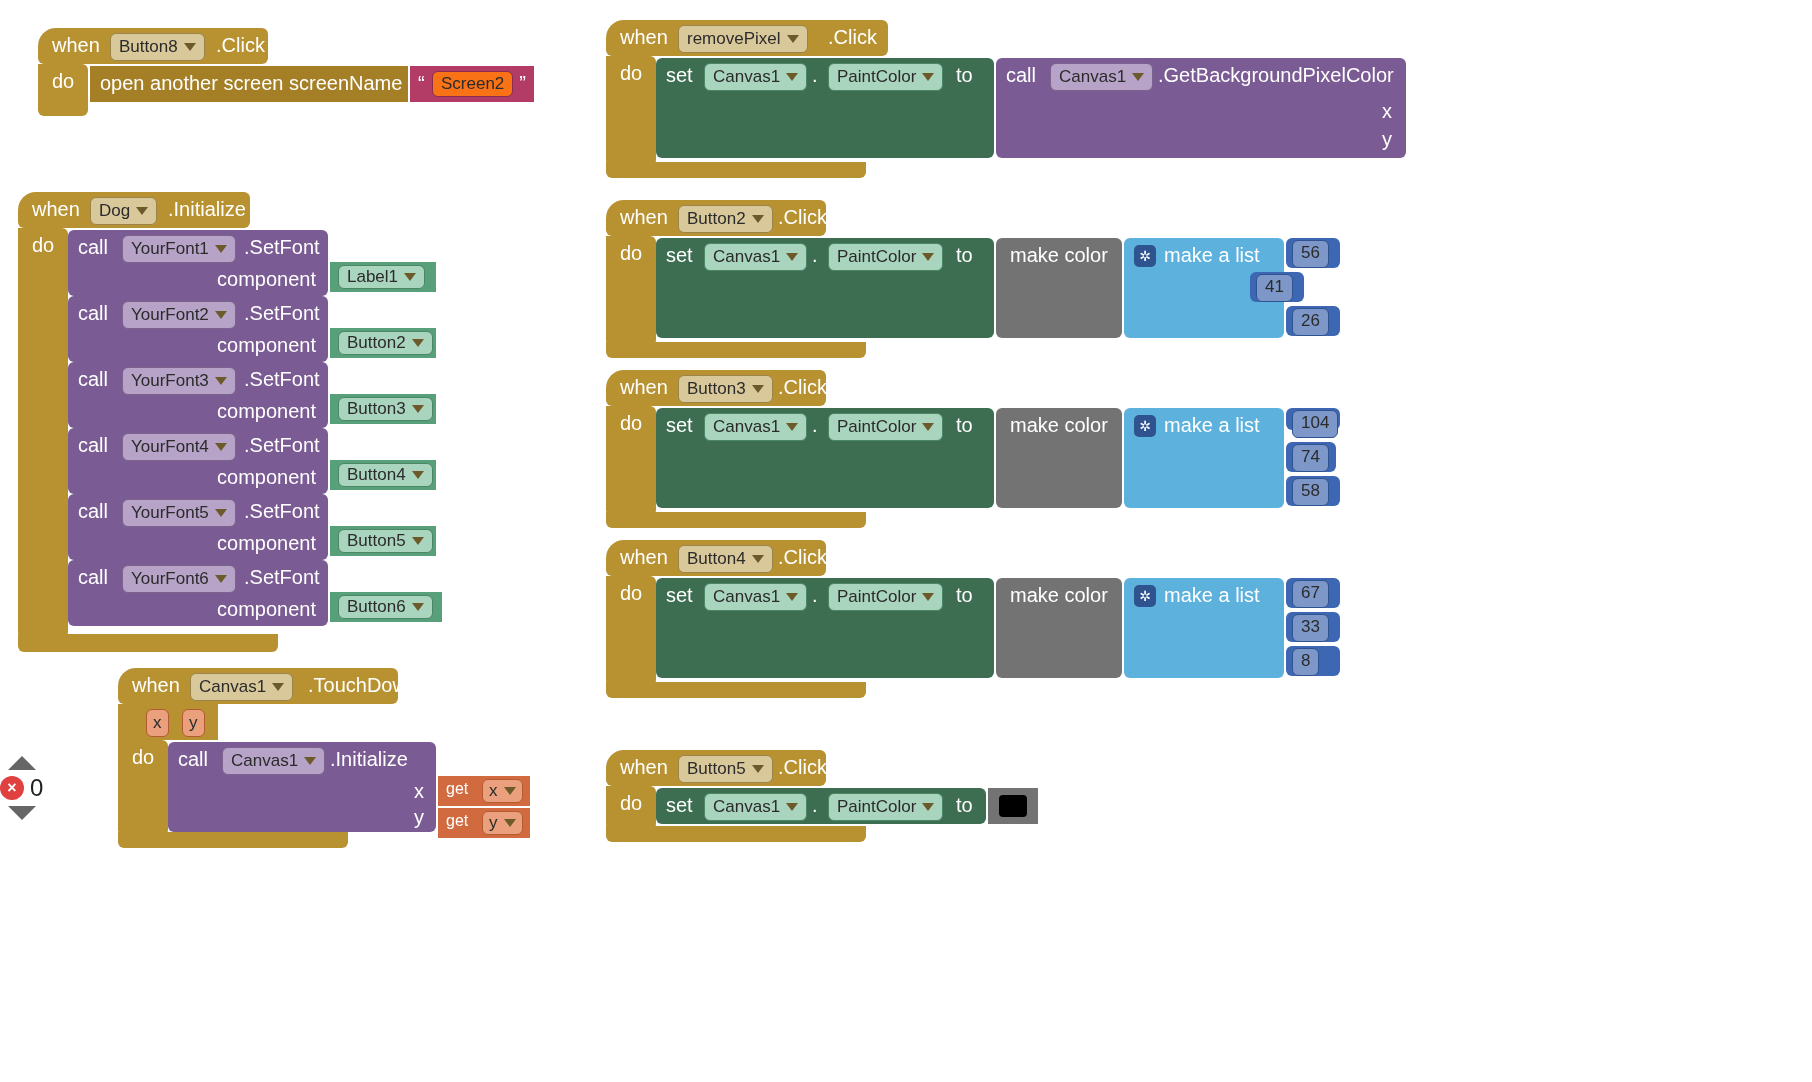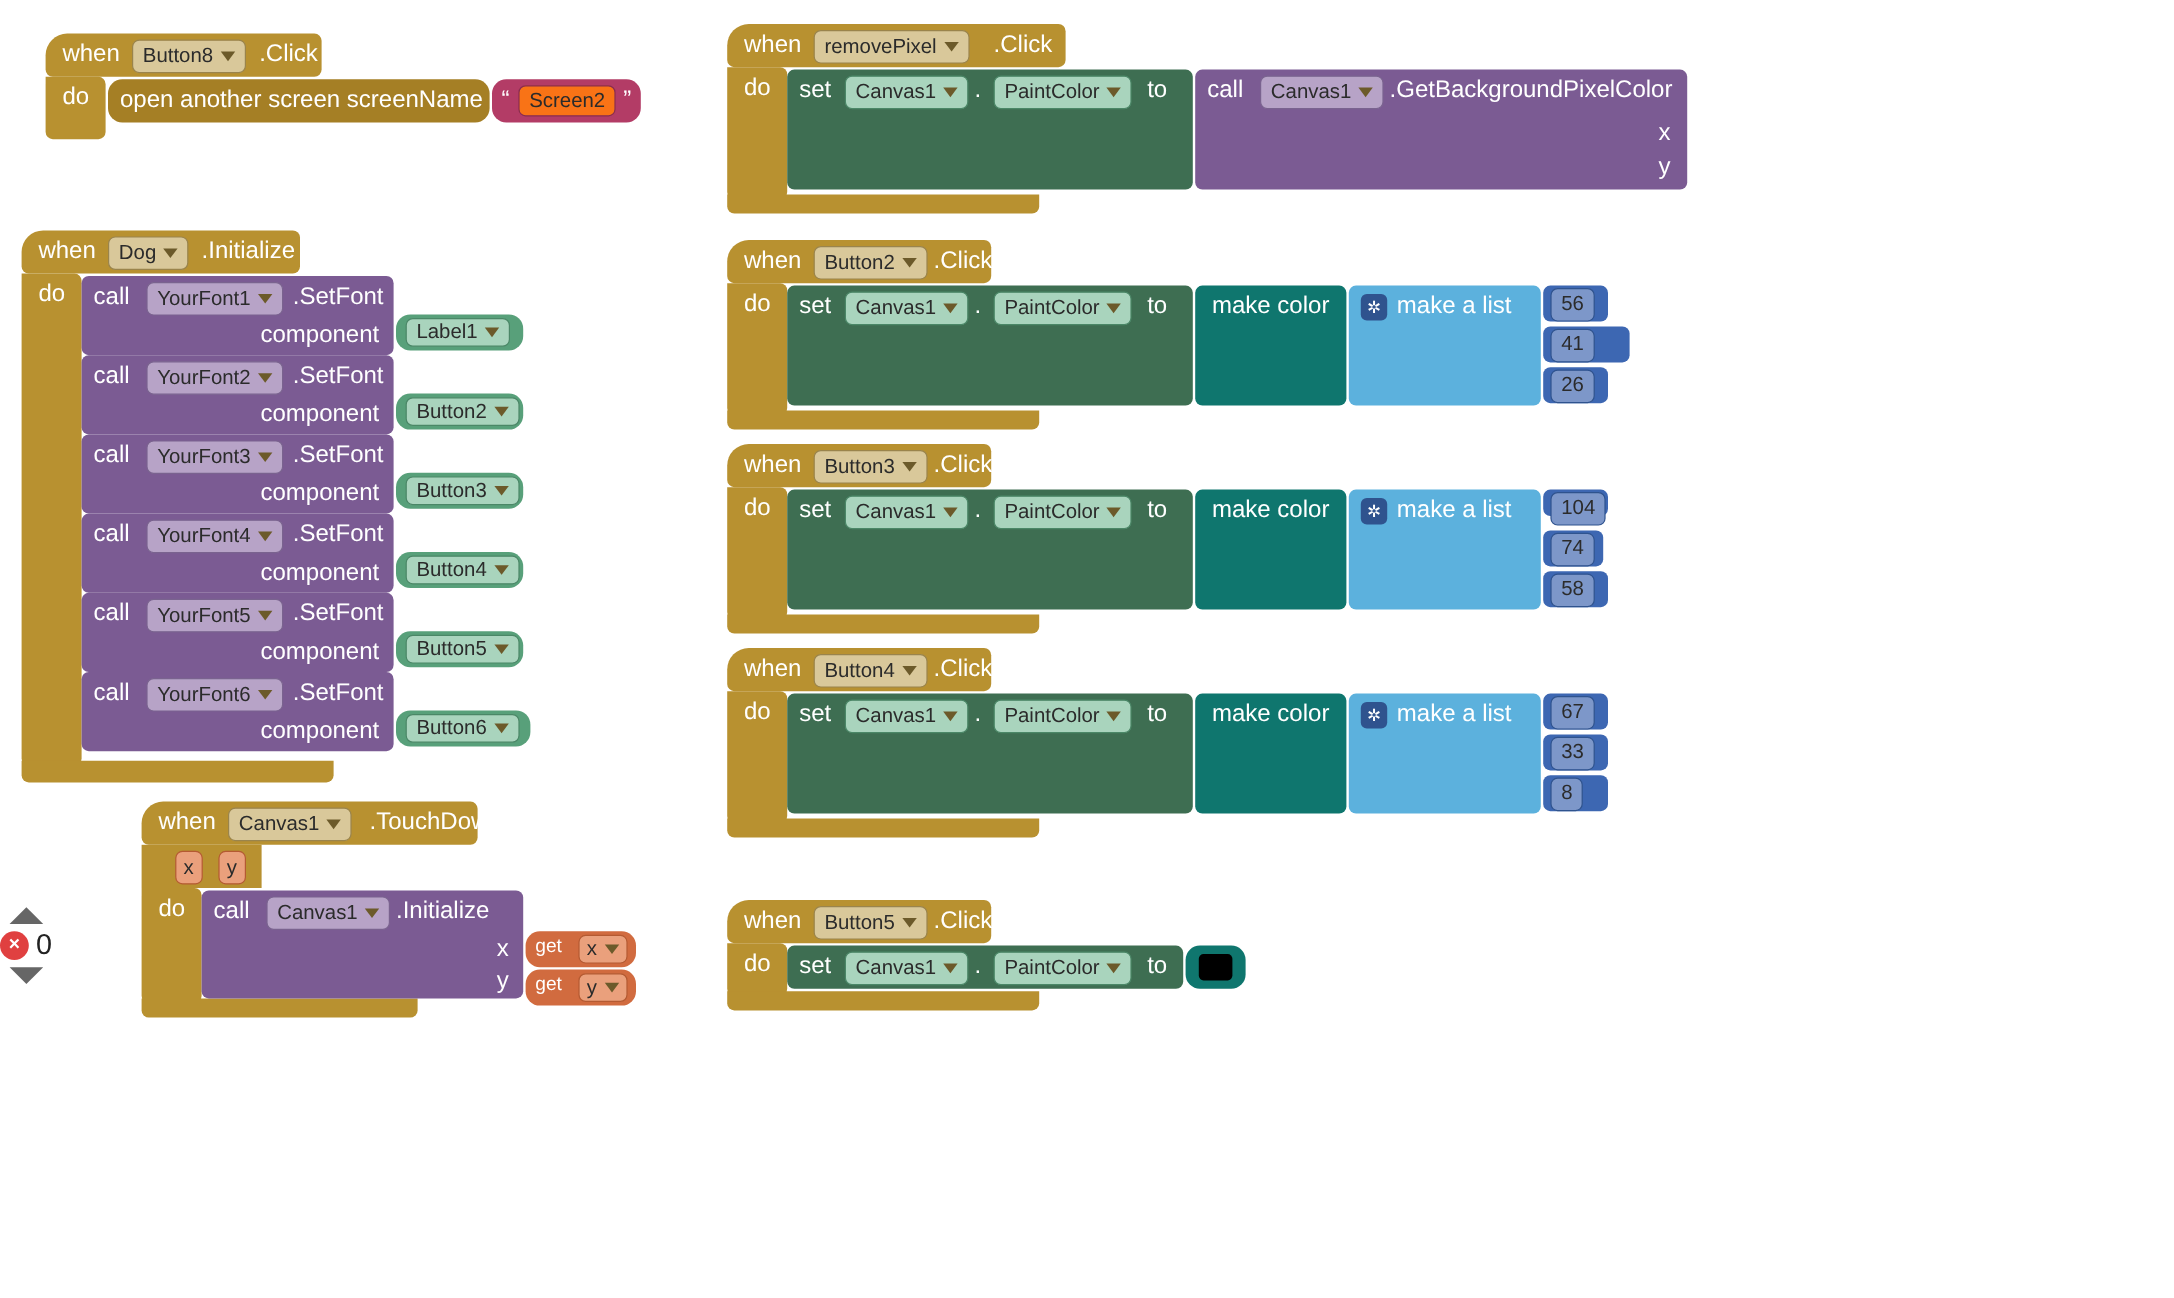--- a/index.html
+++ b/index.html
@@ -3,21 +3,21 @@
 <meta charset="utf-8">
 <style>
   html,body{margin:0;padding:0;background:#fff;font-family:Helvetica,Arial,sans-serif;font-size:18px;color:#fff}
   .canvas{position:relative;width:1812px;height:1082px}
   .blk{position:absolute;border-radius:6px;box-sizing:border-box}
   .hat{border-top-left-radius:18px}
   .mustard{background:#b89130}
   .mustard-d{background:#a57f25}
   .green{background:#3e6e52}
   .purple{background:#7b5b93}
-  .gray{background:#0f766e}
+  .gray{background:#737373}
   .sky{background:#5cb1dd}
   .navy{background:#3d67b2}
   .pink{background:#b33c66}
   .mint{background:#58a07a}
   .mint-l{background:#a9d4bd}
   .orange{background:#d16b3f}
   .orange-l{background:#eaa07c}
   .lilac{background:#b7a3c7}
   .beige{background:#d9c89a}
   .dark{color:#2b2b2b}
@@ -25,21 +25,21 @@
   .chip{position:absolute;height:26px;line-height:24px;padding:0 8px;border-radius:6px;display:flex;align-items:center;gap:6px;font-size:17px}
   .chip .dd{width:0;height:0;border-left:6px solid transparent;border-right:6px solid transparent;border-top:8px solid #6c5a2a}
   .chip.beige{border:1px solid #9a844c}
   .chip.lilac{border:1px solid #7a638f}
   .chip.mint-l{border:1px solid #4b8767}
   .chip.orange-l{border:1px solid #b45a32}
   .num{position:absolute;height:26px;line-height:24px;padding:0 8px;border-radius:6px;background:#7d97c9;border:1px solid #2f538e;color:#2b2b2b;font-size:17px}
   .gear{width:22px;height:22px;border-radius:5px;background:#2f538e;position:absolute;display:flex;align-items:center;justify-content:center;color:#fff;font-size:14px}
   .label{font-size:20px}
   .sm{font-size:16px}
-  .pill{border-radius:12px}
+  .pill{border-radius:0}
   .zoom{position:absolute;left:0;display:flex;flex-direction:column;align-items:center;gap:4px;color:#444;font-size:24px}
   .tri{width:0;height:0;border-left:14px solid transparent;border-right:14px solid transparent}
   .tri.up{border-bottom:14px solid #666}
   .tri.down{border-top:14px solid #666}
   .redx{width:24px;height:24px;border-radius:50%;background:#e04040;display:flex;align-items:center;justify-content:center;color:#fff;font-size:16px;font-weight:bold}
   .colorbox{position:absolute;width:28px;height:22px;background:#000;border-radius:4px}
 </style>
 </head>
 <body>
 
@@ -285,21 +285,21 @@
       <div class="blk gray" style="left:996px;top:238px;width:126px;height:100px">
         <span class="txt label" style="left:14px;top:6px">make color</span>
       </div>
       <div class="blk sky" style="left:1124px;top:238px;width:160px;height:100px">
         <div class="gear" style="left:10px;top:7px">✲</div>
         <span class="txt label" style="left:40px;top:6px">make a list</span>
       </div>
       <div class="blk navy" style="left:1286px;top:238px;width:54px;height:30px">
         <div class="num" style="left:6px;top:2px">56</div>
       </div>
-      <div class="blk navy" style="left:1286px;top:272px;width:72px;height:30px">
+      <div class="blk navy" style="left:1250px;top:272px;width:54px;height:30px">
         <div class="num" style="left:6px;top:2px">41</div>
       </div>
       <div class="blk navy" style="left:1286px;top:306px;width:54px;height:30px">
         <div class="num" style="left:6px;top:2px">26</div>
       </div>
 
       <div class="blk hat mustard" style="left:606px;top:370px;width:220px;height:36px">
         <span class="txt label" style="left:14px;top:6px">when</span>
         <div class="chip beige dark" style="left:72px;top:5px">
           <span>Button3</span>

